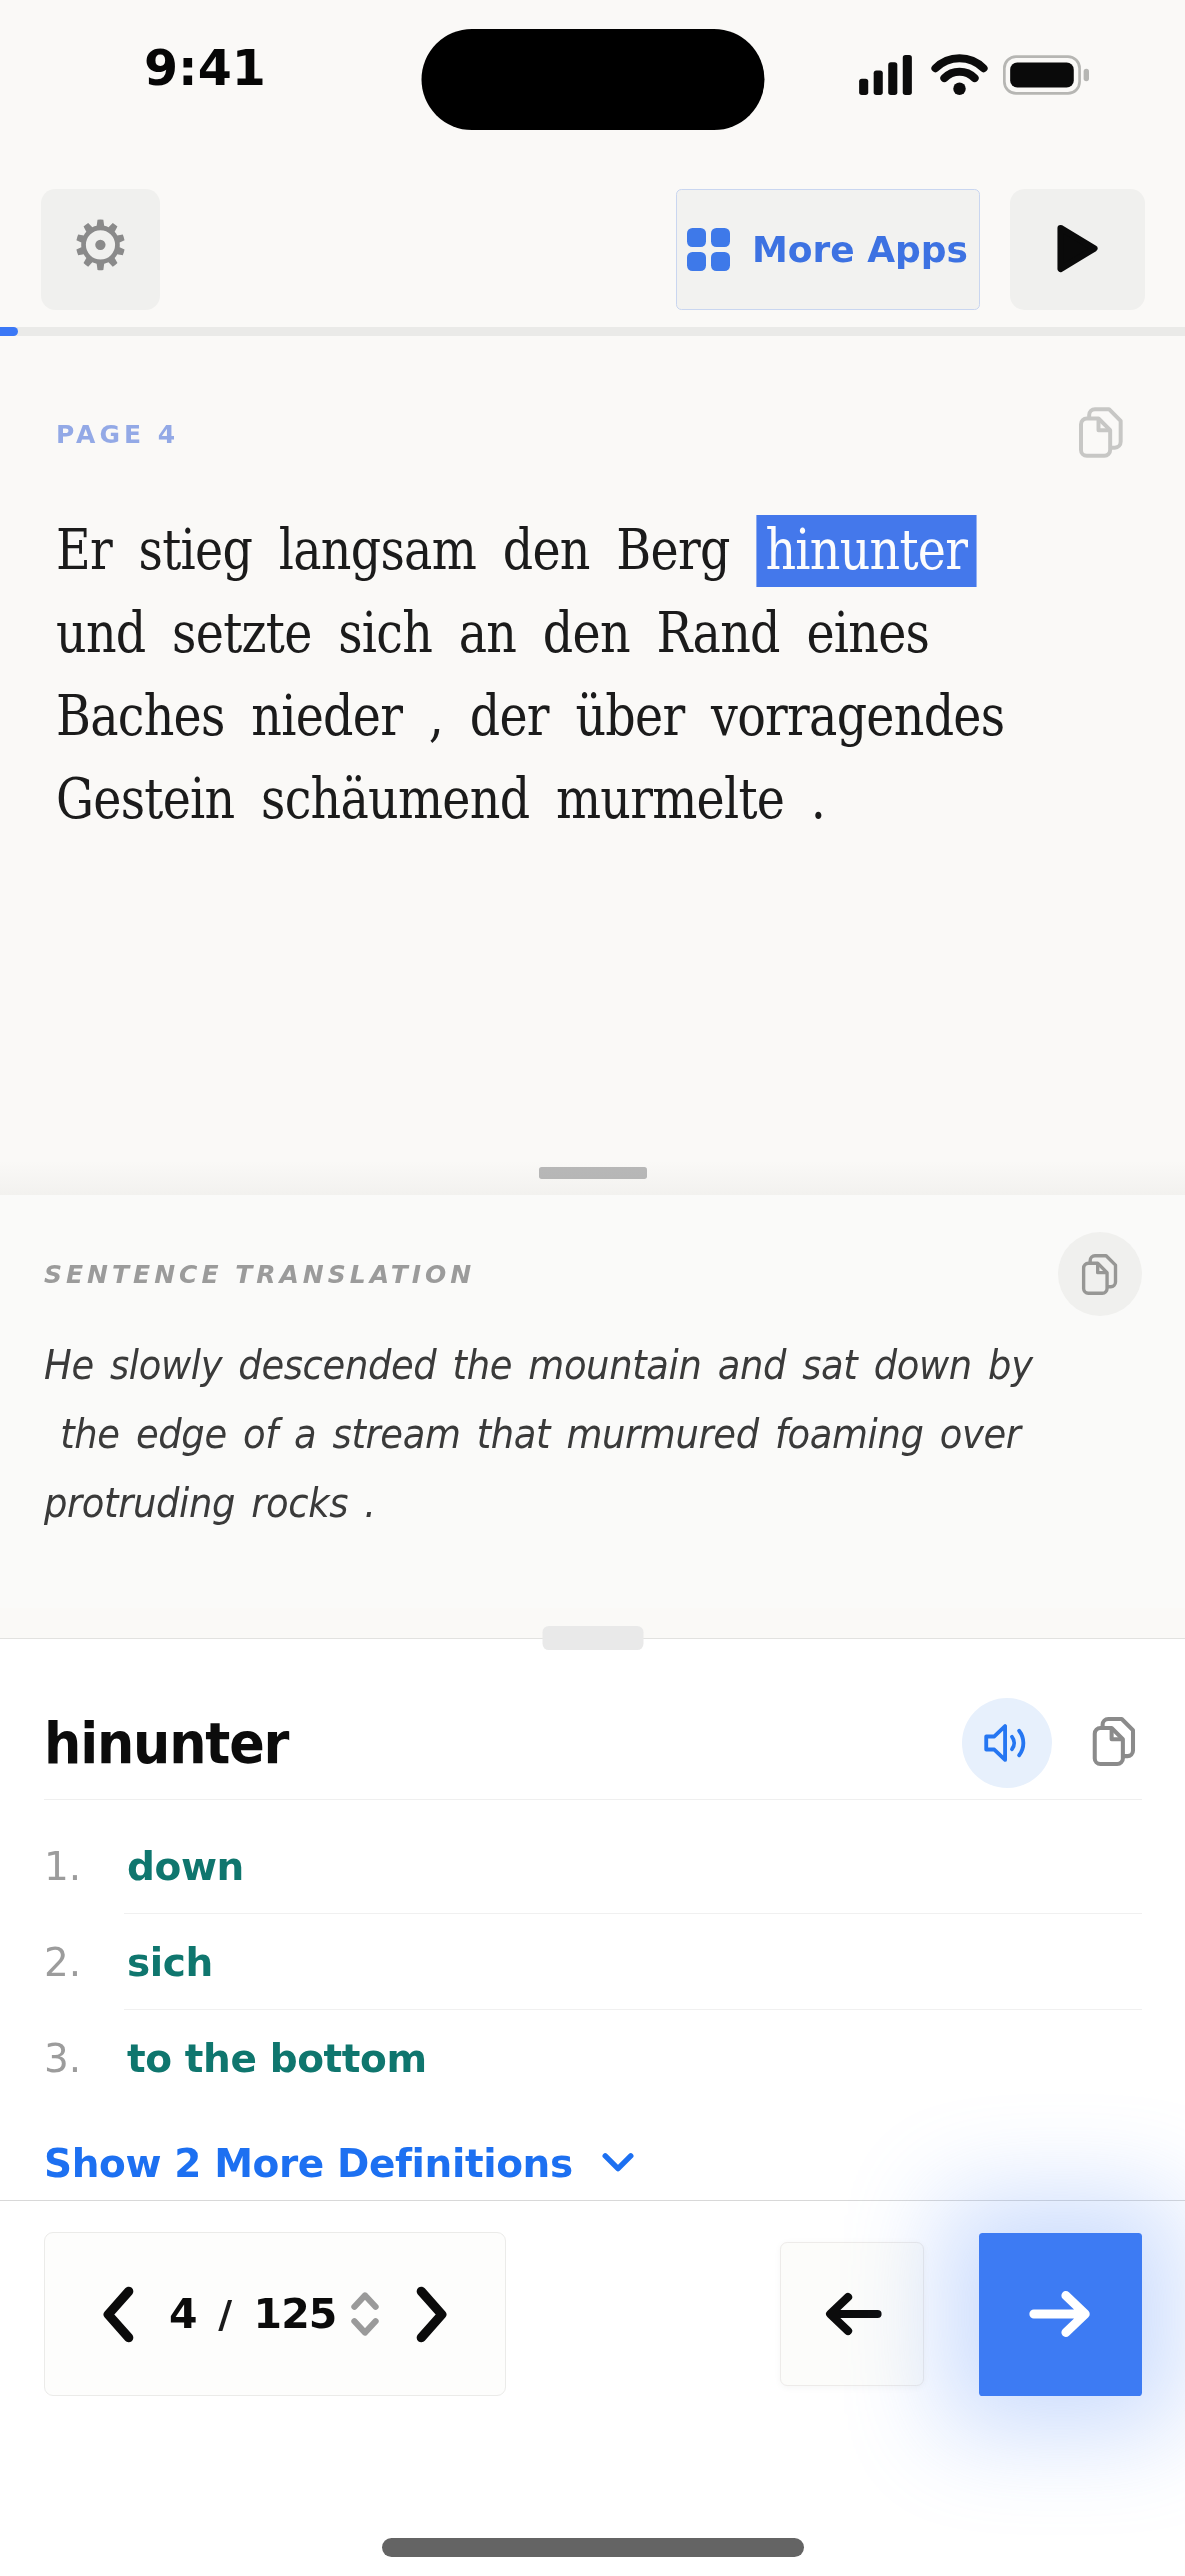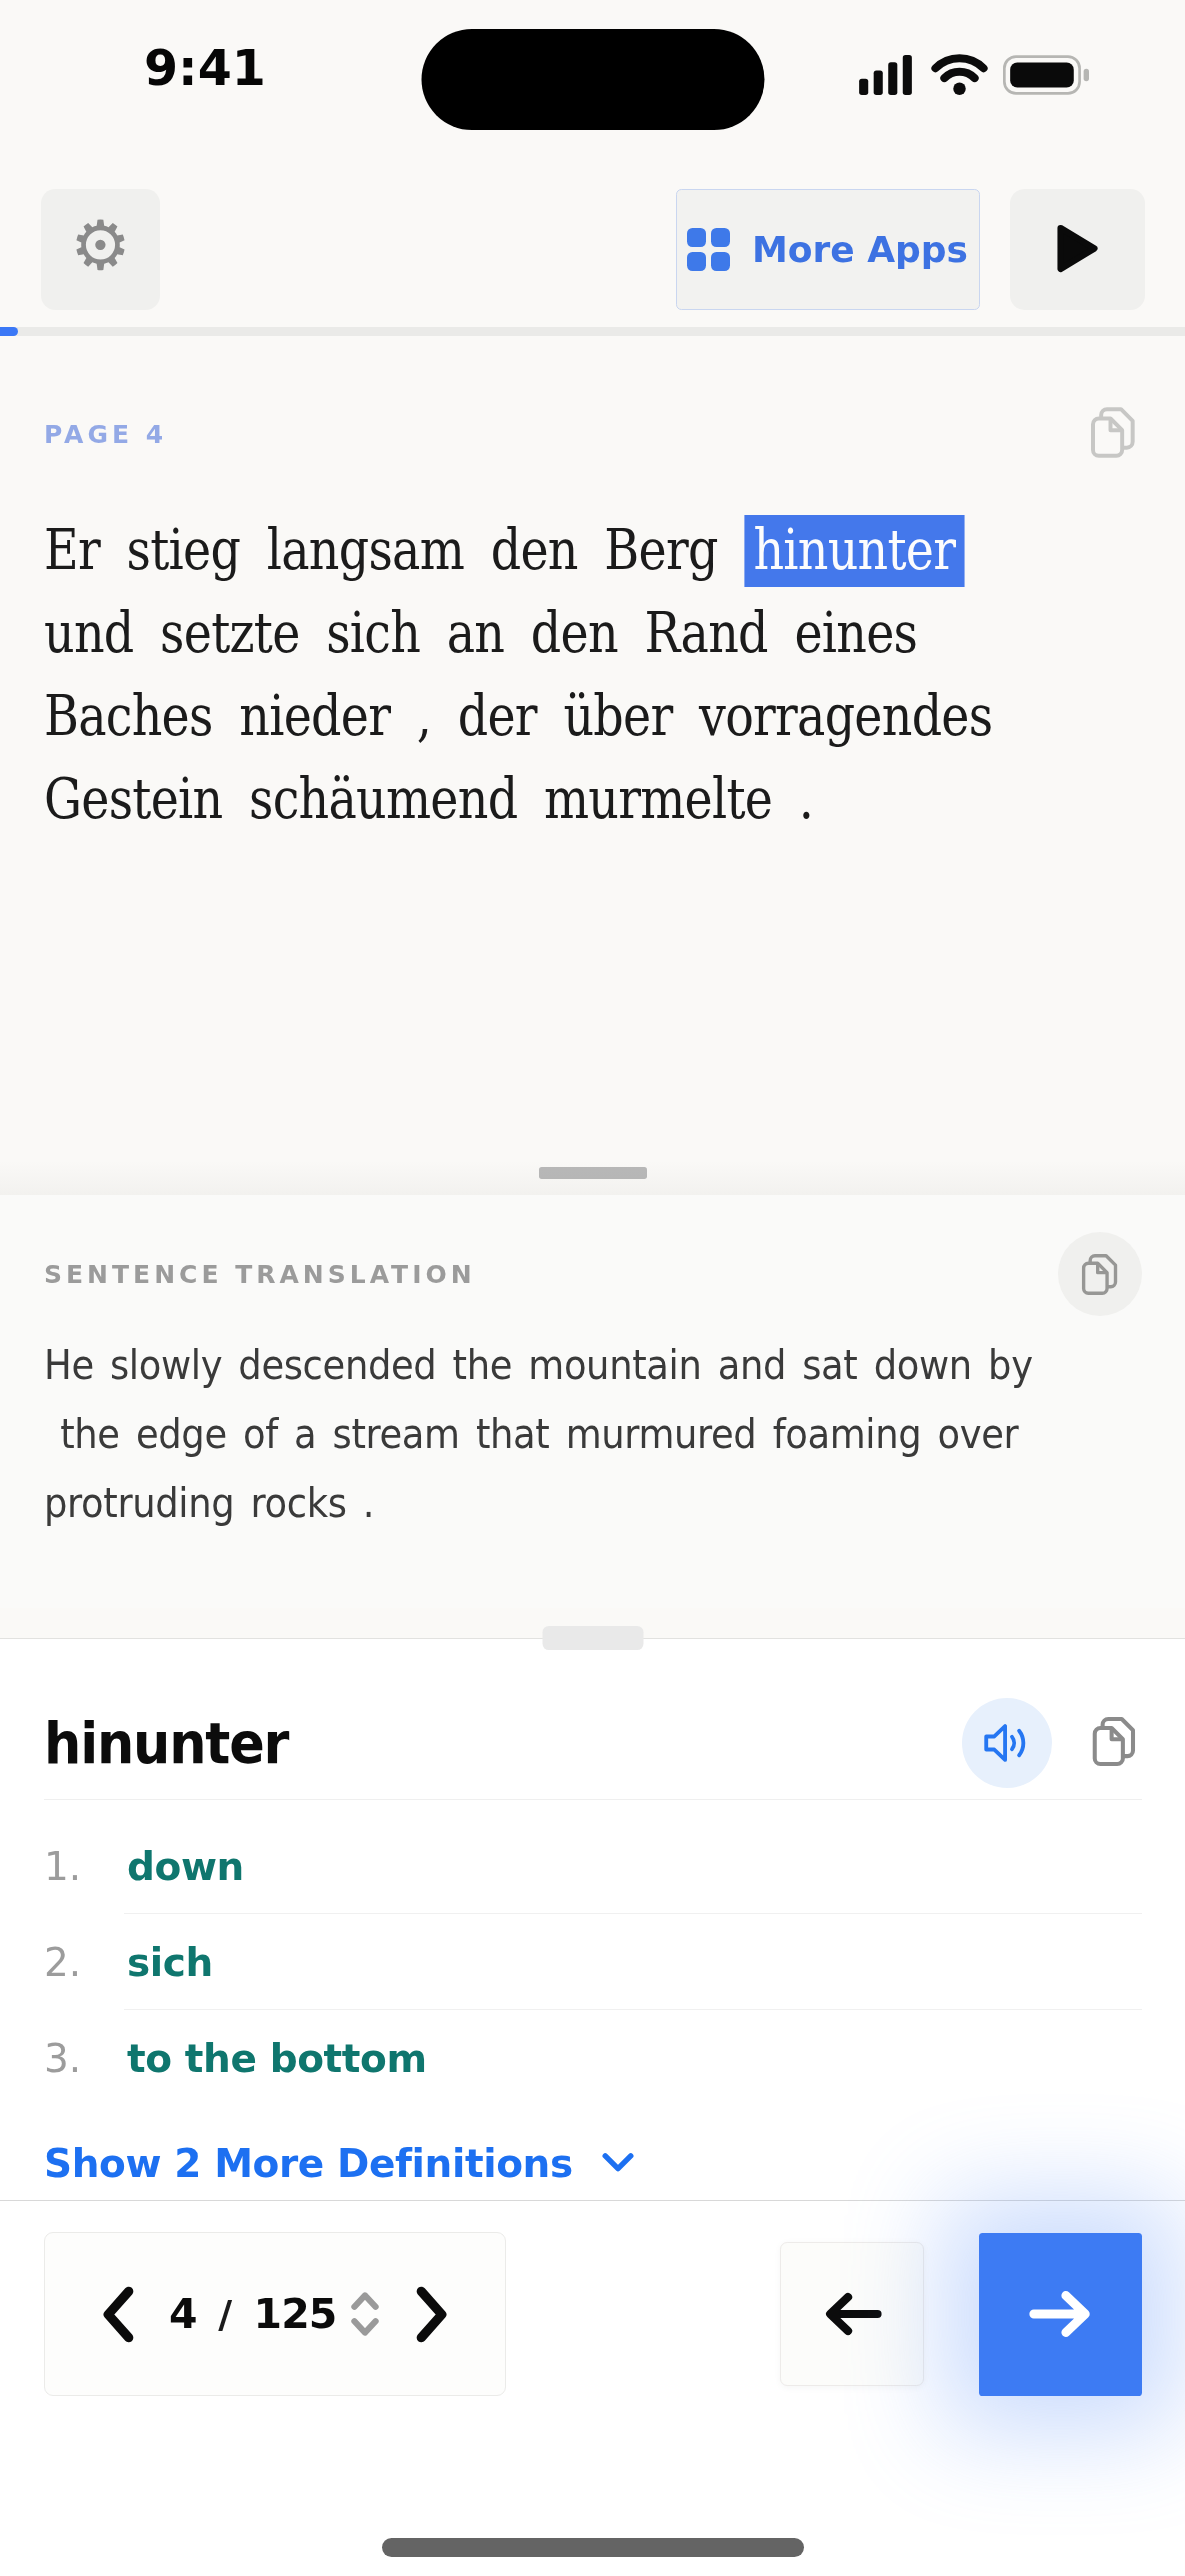--- a/index.html
+++ b/index.html
@@ -22,32 +22,32 @@
   .grid-icon{display:grid;grid-template-columns:19px 19px;grid-template-rows:19px 19px;gap:5.4px;}
   .grid-icon i{background:#3E79E9;border-radius:5.4px;}
   .more-apps-label{font-size:36px;font-weight:bold;color:#3D72E2;}
   .play-btn{width:135px;margin-left:30.5px;border-radius:14.4px;background:#F0F0EE;display:flex;align-items:center;justify-content:center;}
 
   
   .progress-track{flex:none;height:9px;margin-top:17px;background:#EAEAE8;}
   .progress-fill{height:9px;width:1.5%;background:#3B78F6;border-radius:0 5.4px 5.4px 0;}
 
   
-  .reader{flex:none;height:859px;position:relative;padding:0 44px;box-sizing:border-box;}
+  .reader{flex:none;height:859px;position:relative;padding:0 56px;box-sizing:border-box;}
   .panel-head{margin-top:65px;height:66px;display:flex;justify-content:space-between;align-items:center;}
   .eyebrow{font-size:25px;font-weight:bold;letter-spacing:4px;}
   .page-label{color:#93A9E6;}
   .german{margin-top:41px;font-family:"DejaVu Serif",serif;font-size:56px;line-height:83px;color:#1B1B1B;width:1292px;transform:scaleX(0.85);transform-origin:0 0;word-spacing:14.4px;letter-spacing:-0.9px;}
   .g-line{display:block;white-space:pre;}
   .hl{color:#FCFCFD;padding:1.8px 10.8px 5.4px 10.8px;}
   .handle-dark{position:absolute;bottom:16px;left:50%;transform:translateX(-50%);width:108px;height:11.7px;border-radius:2.7px;background:#B8B8B8;}
   .reader::after{content:"";position:absolute;left:0;right:0;bottom:0;height:34px;background:linear-gradient(180deg,rgba(120,118,110,0) 0%,rgba(120,118,110,0.06) 100%);pointer-events:none;}
 
   
-  .translation{flex:none;height:413px;background:#FAFAF9;padding:0 44px;box-sizing:border-box;}
+  .translation{flex:none;height:413px;background:#FAFAF9;padding:0 44px;box-sizing:border-box;font-style:italic;}
   .translation .panel-head{margin-top:36px;height:86px;}
   .translation .eyebrow{color:#9B9B9B;}
   .circle-btn{width:84px;height:84px;border-radius:50%;background:#F0F0EE;display:flex;align-items:center;justify-content:center;}
   .english{margin-top:14.4px;font-size:41px;line-height:69px;color:#3A3A3A;width:1220px;transform:scaleX(0.9);transform-origin:0 0;word-spacing:5.4px;letter-spacing:-0.4px;}
   .t-line{display:block;white-space:pre;}
 
   
   .sheet{flex:1;background:#FFFFFF;border-top:1.8px solid #E2E2E0;margin-top:30px;position:relative;padding:0 44px;box-sizing:border-box;}
   .handle-light{position:absolute;top:-12.6px;left:50%;transform:translateX(-50%);width:101px;height:24px;border-radius:6.3px;background:#E9E9E9;}
   .headword-row{margin-top:47px;height:113px;display:flex;align-items:center;border-bottom:1.8px solid #EFEFEF;}

